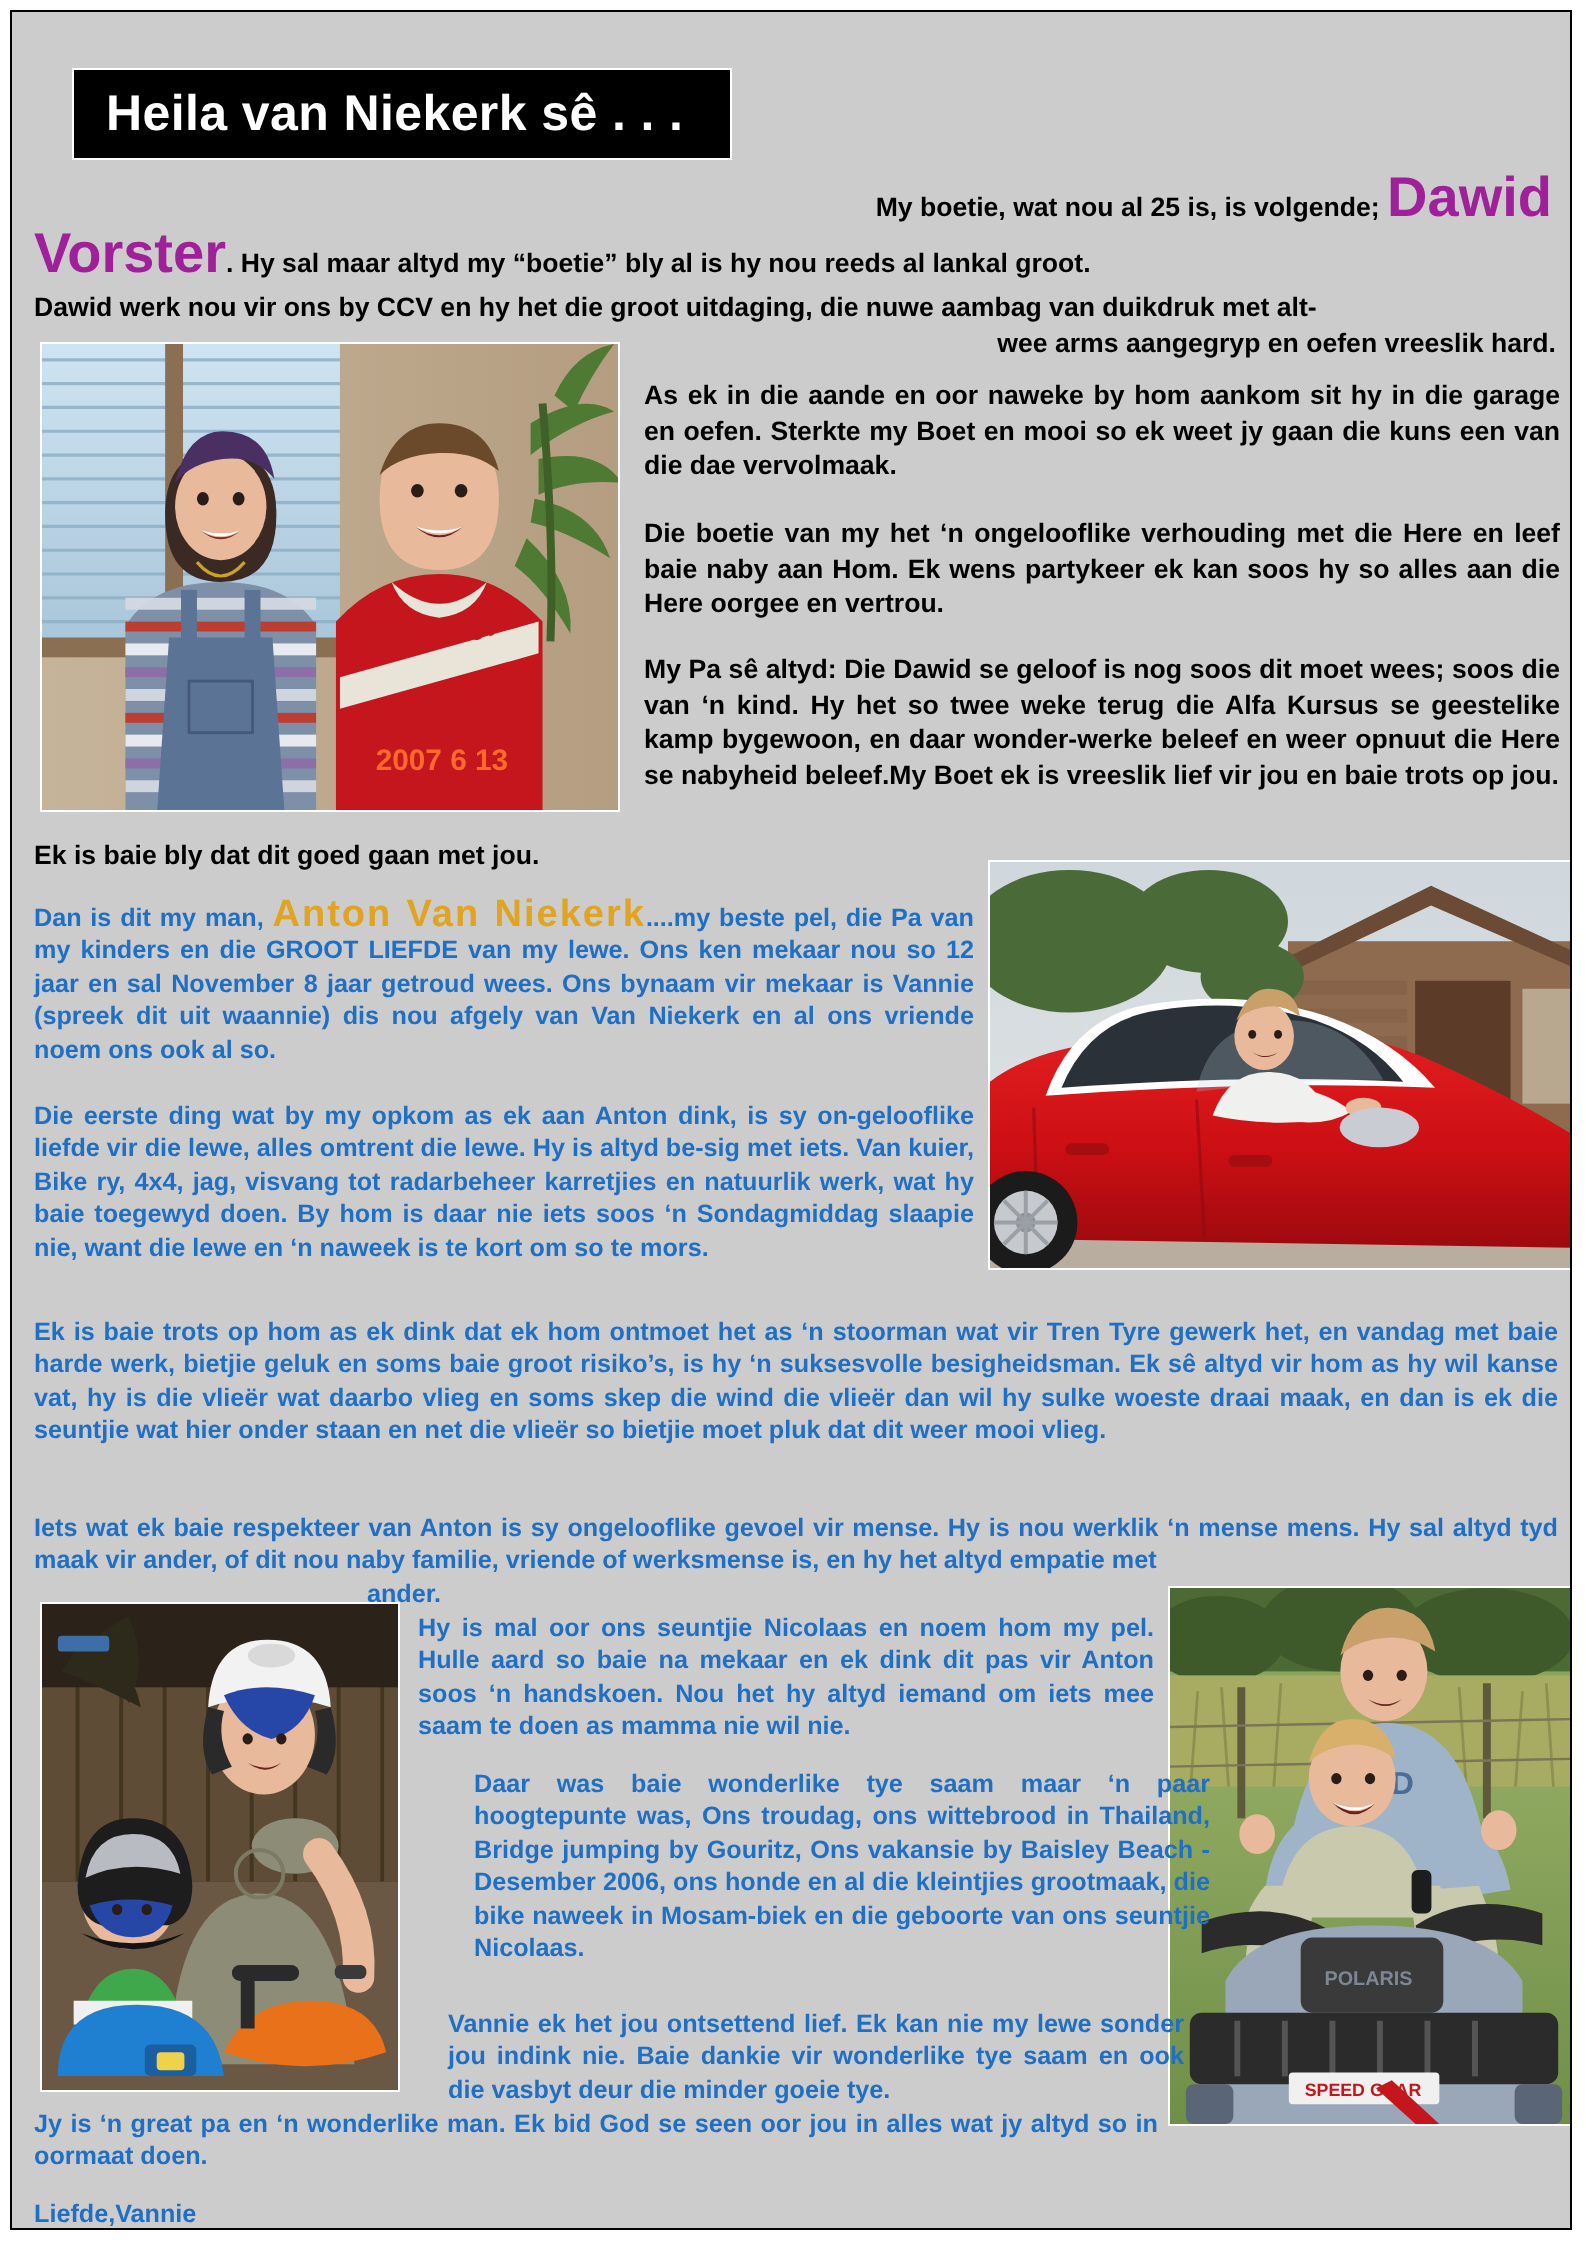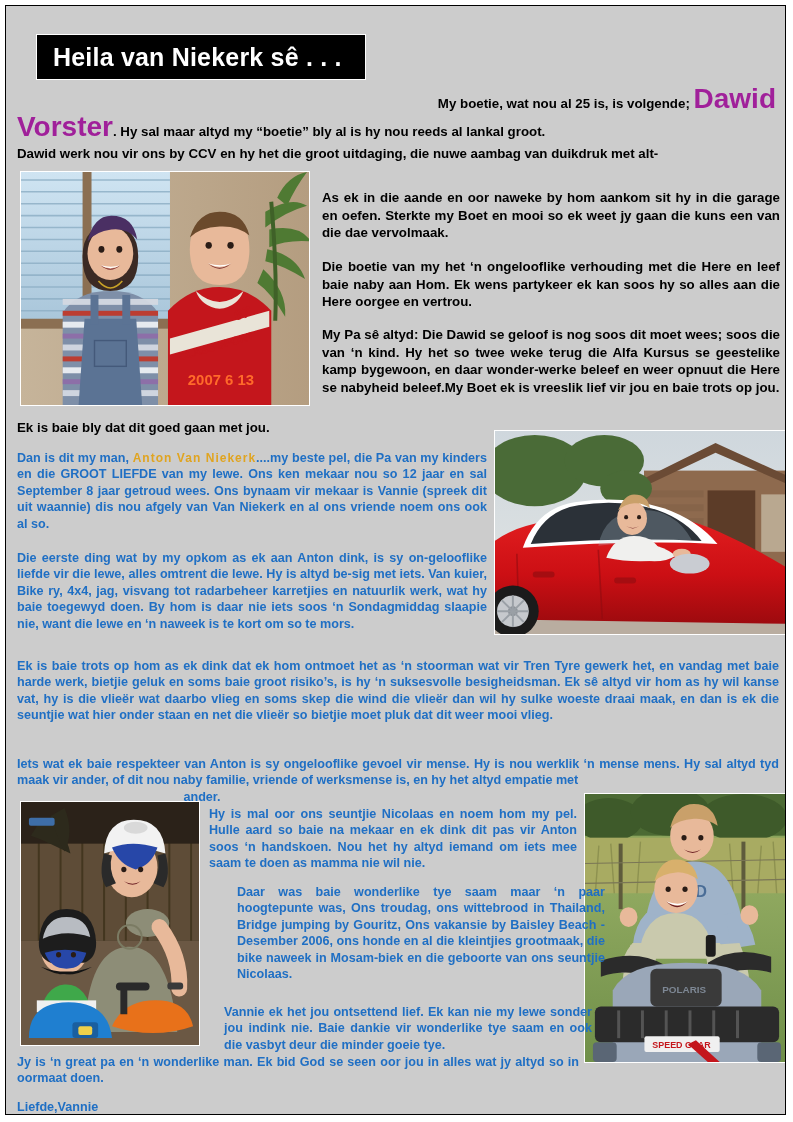--- a/index.html
+++ b/index.html
@@ -69,21 +69,21 @@
   }
   .blueblock.just { text-align: justify; }
 
   .name-magenta {
     color: #a0209a;
     font-size: 28px;
     font-weight: bold;
   }
   .name-gold {
     color: #e0a420;
-    font-size: 12px;
+    font-size: 19px;
     font-weight: bold;
     letter-spacing: 1px;
   }
 
   
   .photo {
     position: absolute;
     border: 1px solid #ffffff;
     box-sizing: border-box;
     overflow: hidden;
@@ -104,20 +104,21 @@
     <span>My boetie, wat nou al 25 is, is volgende;</span>
     <span class="name-magenta">Dawid</span>
   </div>
 
   <div class="tblock" style="left:11px; top:139px; width:762px;">Dawid werk nou vir ons by CCV en hy het die groot uitdaging, die nuwe aambag van duikdruk met alt-</div>
 
   <div class="tblock" style="left:11px; top:112px; width:760px;">
     <span class="name-magenta">Vorster</span><span>. Hy sal maar altyd my “boetie” bly al is hy nou reeds al lankal groot.</span>
   </div>
 
+  <div class="tblock right" style="left:300px; top:157px; width:472px;">wee arms aangegryp en oefen vreeslik hard.</div>
 
   <div class="photo" style="left:14px; top:165px; width:290px; height:235px;">
     <svg viewBox="0 0 290 235" preserveAspectRatio="none">
       <defs>
         <linearGradient id="blindG" x1="0" y1="0" x2="0" y2="1">
           <stop offset="0" stop-color="#cfe4f2"></stop>
               <stop offset="1" stop-color="#a9c6da"></stop>
         </linearGradient>
         <linearGradient id="wallG" x1="0" y1="0" x2="1" y2="0">
           <stop offset="0" stop-color="#c6b49a"></stop>
@@ -275,21 +276,21 @@
         <line x1="18" y1="166" x2="18" y2="198"></line>
             <line x1="2" y1="182" x2="34" y2="182"></line>
         <line x1="7" y1="171" x2="29" y2="193"></line>
             <line x1="29" y1="171" x2="7" y2="193"></line>
       </g>
     </svg>
   </div>
 
   <div class="blueblock just" style="left:11px; top:444px; width:470px;">
     <span>Dan is dit my man,</span>
-    <span class="name-gold">Anton   Van   Niekerk</span><span>....my beste pel, die Pa van my kinders en die GROOT LIEFDE van my lewe. Ons ken mekaar nou so 12 jaar en sal September 8 jaar getroud wees. Ons bynaam vir mekaar is Vannie (spreek dit uit waannie) dis nou afgely van Van Niekerk en al ons vriende noem ons ook al so.</span>
+    <span class="name-gold">Anton   Van   Niekerk</span><span>....my beste pel, die Pa van my kinders en die GROOT LIEFDE van my lewe. Ons ken mekaar nou so 12 jaar en sal November 8 jaar getroud wees. Ons bynaam vir mekaar is Vannie (spreek dit uit waannie) dis nou afgely van Van Niekerk en al ons vriende noem ons ook al so.</span>
   </div>
 
   <div class="blueblock just" style="left:11px; top:544px; width:470px;">Die eerste ding wat by my opkom as ek aan Anton dink, is sy on-gelooflike liefde vir die lewe, alles omtrent die lewe. Hy is altyd be-sig met iets. Van  kuier, Bike ry,  4x4, jag, visvang tot radarbeheer karretjies en natuurlik werk, wat hy baie toegewyd doen. By hom is daar nie iets soos ‘n Sondagmiddag slaapie nie, want die lewe en ‘n naweek is te kort om so te mors.</div>
 
   <div class="blueblock just" style="left:11px; top:652px; width:762px;">Ek is baie trots op hom as ek dink dat ek hom ontmoet het as ‘n stoorman wat vir Tren Tyre gewerk het, en vandag met baie harde werk, bietjie geluk en soms baie groot risiko’s, is hy ‘n suksesvolle     besigheidsman. Ek sê altyd vir hom as hy wil kanse vat, hy is die vlieër wat daarbo vlieg en soms skep die wind die vlieër dan wil hy sulke woeste draai maak, en dan is ek die seuntjie wat hier onder staan en net die vlieër so bietjie moet pluk dat dit weer mooi vlieg.</div>
 
   <div class="blueblock" style="left:11px; top:783px; width:370px; text-align:center;">ander.</div>
 
   <div class="blueblock just" style="left:11px; top:750px; width:762px;">Iets wat ek baie respekteer van Anton is sy ongelooflike gevoel vir mense. Hy is nou werklik ‘n mense mens. Hy sal altyd tyd maak vir ander, of dit nou naby familie, vriende of werksmense is, en hy het altyd empatie met</div>
 

